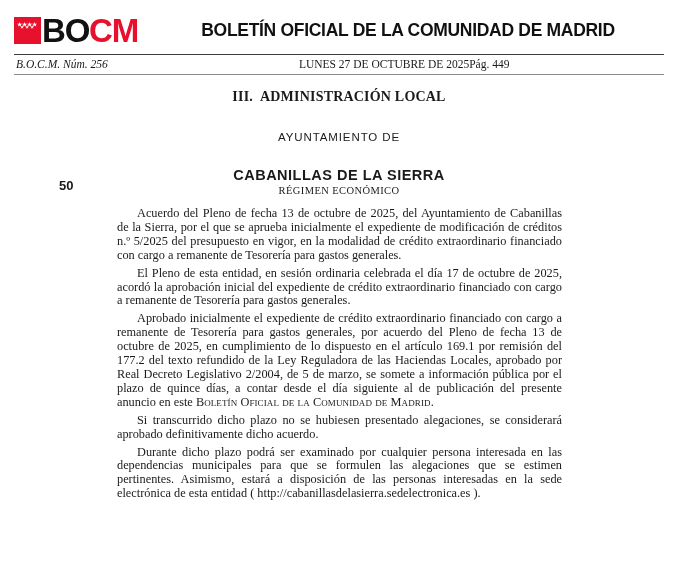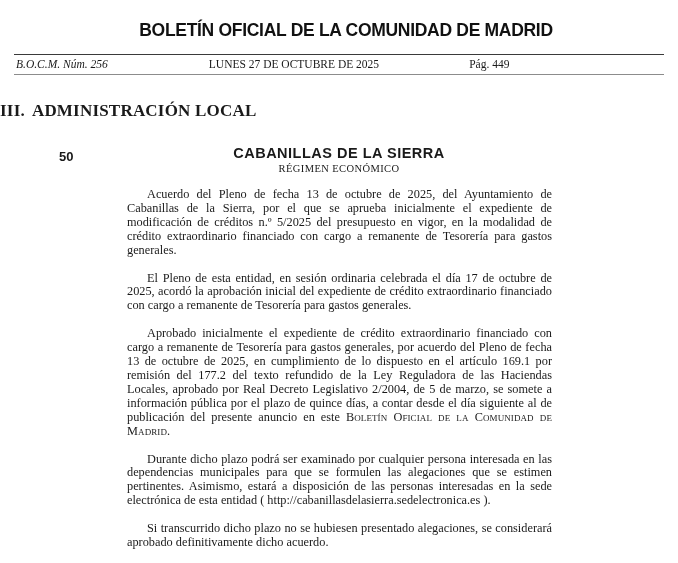--- a/index.html
+++ b/index.html
@@ -81,29 +81,29 @@
   }
   .runhead {
     display: flex;
     align-items: center;
     margin: 0 14px;
     padding: 3px 2px 4px 2px;
     font-size: 11.5px;
     color: #1a1a1a;
   }
   .runhead-left  { flex: 1; text-align: left; font-style: italic; }
-  .runhead-mid   { flex: 1.35; text-align: left; }
+  .runhead-mid   { flex: 1.35; text-align: right; }
   .runhead-right { flex: 1; text-align: left; }
 
   
   .section-title {
-    text-align: left;
-    font-weight: bold;
-    font-size: 17px;
-    margin-top: 26px;
+    text-align: center;
+    font-weight: bold;
+    font-size: 14px;
+    margin-top: 14px;
     letter-spacing: 0.2px;
   }
   .section-title .numeral { margin-right: 7px; }
 
   .org-type {
     text-align: center;
     font-family: "Liberation Sans", sans-serif;
     font-size: 11.5px;
     letter-spacing: 0.9px;
     margin-top: 26px;
@@ -111,21 +111,21 @@
   }
 
   .entry-row {
     position: relative;
     margin-top: 24px;
     height: 18px;
   }
   .entry-number {
     position: absolute;
     left: 59px;
-    top: 4px;
+    top: 11px;
     font-family: "Liberation Sans", sans-serif;
     font-weight: bold;
     font-size: 13px;
   }
   .entry-name {
     text-align: center;
     font-family: "Liberation Sans", sans-serif;
     font-weight: bold;
     font-size: 14.5px;
     letter-spacing: 0.5px;
@@ -142,58 +142,78 @@
   
   .body-text {
     margin: 11px 112px 0 113px;
     font-size: 12.3px;
     line-height: 13.9px;
     text-align: justify;
     text-justify: inter-word;
     hyphens: manual;
   }
   .body-text p {
-    margin: 14px;
+    margin: 4px;
     text-indent: 20px;
   }
   .smallcaps {
     font-variant: small-caps;
     letter-spacing: 0.1px;
   }
 
   .sign-off { margin-top: 8px !important; }
 </style>
 </head>
 <body>
 
 <div class="page">
 
   <div class="masthead">
+    <div class="logo-block">
+      <div class="logo-flag">
+        <svg width="21" height="7" viewBox="0 0 21 7" aria-hidden="true">
+          <g fill="#ffffff">
+            <polygon points="2.6,0 3.25,1.75 5.2,1.75 3.65,2.85 4.25,4.6 2.6,3.5 0.95,4.6 1.55,2.85 0,1.75 1.95,1.75"></polygon>
+            <polygon points="7.6,0 8.25,1.75 10.2,1.75 8.65,2.85 9.25,4.6 7.6,3.5 5.95,4.6 6.55,2.85 5,1.75 6.95,1.75"></polygon>
+            <polygon points="12.6,0 13.25,1.75 15.2,1.75 13.65,2.85 14.25,4.6 12.6,3.5 10.95,4.6 11.55,2.85 10,1.75 11.95,1.75"></polygon>
+            <polygon points="17.6,0 18.25,1.75 20.2,1.75 18.65,2.85 19.25,4.6 17.6,3.5 15.95,4.6 16.55,2.85 15,1.75 16.95,1.75"></polygon>
+            <polygon points="5.1,3.1 5.6,4.45 7.1,4.45 5.9,5.3 6.35,6.65 5.1,5.8 3.85,6.65 4.3,5.3 3.1,4.45 4.6,4.45"></polygon>
+            <polygon points="10.1,3.1 10.6,4.45 12.1,4.45 10.9,5.3 11.35,6.65 10.1,5.8 8.85,6.65 9.3,5.3 8.1,4.45 9.6,4.45"></polygon>
+            <polygon points="15.1,3.1 15.6,4.45 17.1,4.45 15.9,5.3 16.35,6.65 15.1,5.8 13.85,6.65 14.3,5.3 13.1,4.45 14.6,4.45"></polygon>
+          </g>
+        </svg>
+      </div>
+      <div class="logo-word">
+          <span class="logo-bo">BO</span>
+          <span class="logo-cm">CM</span>
+        </div>
+    </div>
     <div class="masthead-title">BOLETÍN OFICIAL DE LA COMUNIDAD DE MADRID</div>
   </div>
 
   <div class="rule-top"></div>
   <div class="runhead">
     <div class="runhead-left">B.O.C.M. Núm. 256</div>
     <div class="runhead-mid">LUNES 27 DE OCTUBRE DE 2025</div>
     <div class="runhead-right">Pág. 449</div>
   </div>
   <div class="rule-bottom"></div>
 
   <div class="section-title"><span class="numeral">III.</span><span>ADMINISTRACIÓN LOCAL</span></div>
 
+  <div class="org-type">AYUNTAMIENTO DE</div>
 
   <div class="entry-row">
     <div class="entry-number">50</div>
     <div class="entry-name">CABANILLAS DE LA SIERRA</div>
   </div>
 
   <div class="subject">Régimen económico</div>
 
   <div class="body-text">
     <p>Acuerdo del Pleno de fecha 13 de octubre de 2025, del Ayuntamiento de Cabanillas de la Sierra, por el que se aprueba inicialmente el expediente de modificación de créditos n.º 5/2025 del presupuesto en vigor, en la modalidad de crédito extraordinario financiado con cargo a remanente de Tesorería para gastos generales.</p>
     <p>El Pleno de esta entidad, en sesión ordinaria celebrada el día 17 de octubre de 2025, acordó la aprobación inicial del expediente de crédito extraordinario financiado con cargo a remanente de Tesorería para gastos generales.</p>
     <p><span>Aprobado inicialmente el expediente de crédito extraordinario financiado con cargo a remanente de Tesorería para gastos generales, por acuerdo del Pleno de fecha 13 de octubre de 2025, en cumplimiento de lo dispuesto en el artículo 169.1 por remisión del 177.2 del texto refundido de la Ley Reguladora de las Haciendas Locales, aprobado por Real Decreto Legislativo 2/2004, de 5 de marzo, se somete a información pública por el plazo de quince días, a contar desde el día siguiente al de publicación del presente anuncio en este </span><span class="smallcaps">Boletín Oficial de la Comunidad de Madrid</span><span>.</span></p>
+    <p>Si transcurrido dicho plazo no se hubiesen presentado alegaciones, se considerará aprobado definitivamente dicho acuerdo.</p>
     <p>Durante dicho plazo podrá ser examinado por cualquier persona interesada en las dependencias municipales para que se formulen las alegaciones que se estimen pertinentes. Asimismo, estará a disposición de las personas interesadas en la sede electrónica de esta entidad ( http://cabanillasdelasierra.sedelectronica.es ).</p>
-    <p>Si transcurrido dicho plazo no se hubiesen presentado alegaciones, se considerará aprobado definitivamente dicho acuerdo.</p>
   </div>
 
 </div>
 
 </body></html>

